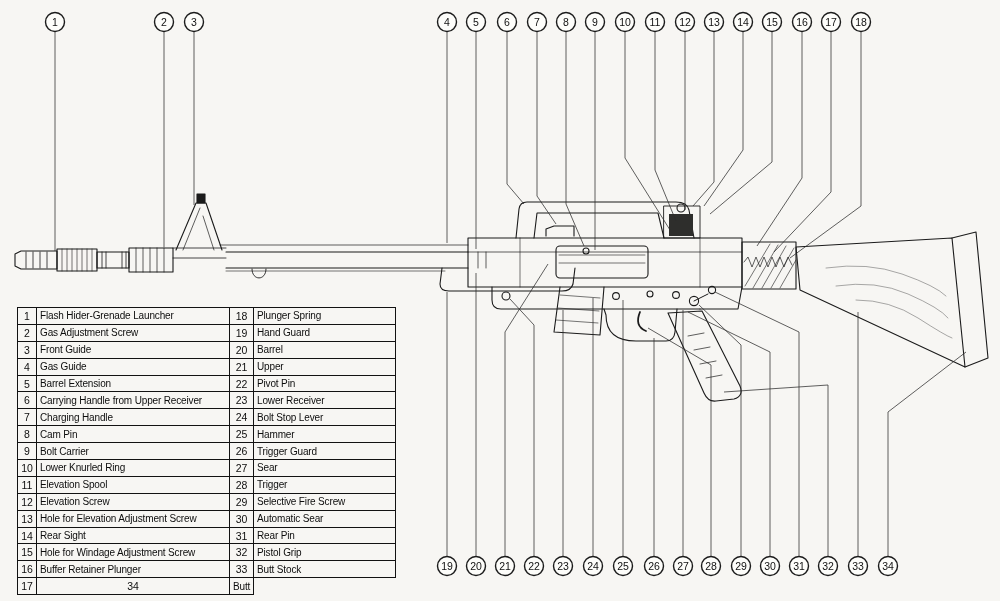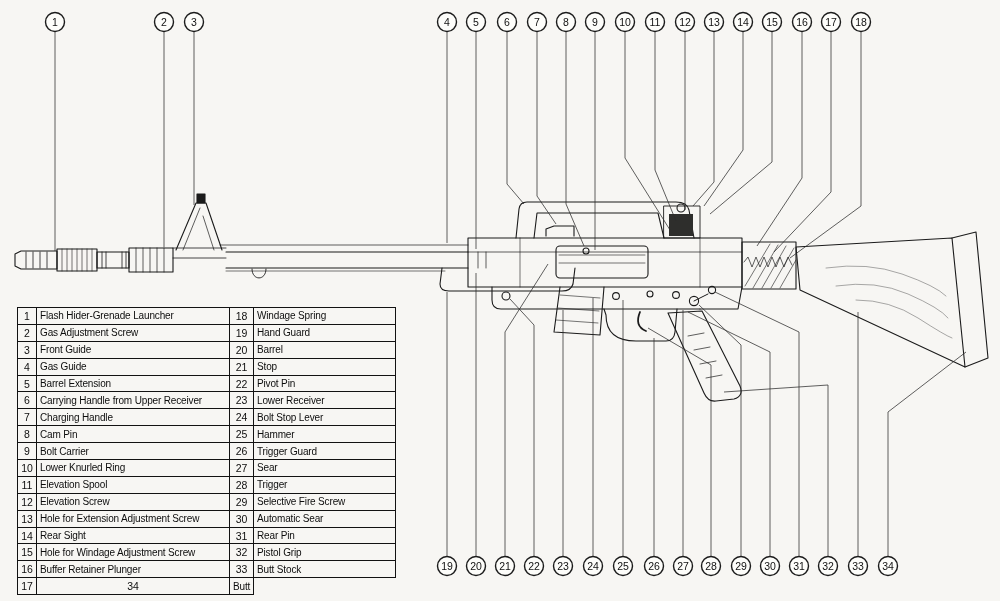--- a/index.html
+++ b/index.html
@@ -285,33 +285,33 @@
           <circle cx="888" cy="566" r="9.5"></circle>
           <text x="888" y="569.8">34</text>
         </g>
       </g>
   </svg>
 
   <div class="parts-table" id="parts-table">
       <div class="cell num">1</div>
       <div class="cell label">Flash Hider-Grenade Launcher</div>
       <div class="cell num">18</div>
-      <div class="cell label">Windage Spring</div>
+      <div class="cell label">Plunger Spring</div>
       <div class="cell num">2</div>
       <div class="cell label">Gas Adjustment Screw</div>
       <div class="cell num">19</div>
       <div class="cell label">Hand Guard</div>
       <div class="cell num">3</div>
       <div class="cell label">Front Guide</div>
       <div class="cell num">20</div>
       <div class="cell label">Barrel</div>
       <div class="cell num">4</div>
       <div class="cell label">Gas Guide</div>
       <div class="cell num">21</div>
-      <div class="cell label">Stop</div>
+      <div class="cell label">Upper</div>
       <div class="cell num">5</div>
       <div class="cell label">Barrel Extension</div>
       <div class="cell num">22</div>
       <div class="cell label">Pivot Pin</div>
       <div class="cell num">6</div>
       <div class="cell label">Carrying Handle from Upper Receiver</div>
       <div class="cell num">23</div>
       <div class="cell label">Lower Receiver</div>
       <div class="cell num">7</div>
       <div class="cell label">Charging Handle</div>
@@ -331,21 +331,21 @@
       <div class="cell label">Sear</div>
       <div class="cell num">11</div>
       <div class="cell label">Elevation Spool</div>
       <div class="cell num">28</div>
       <div class="cell label">Trigger</div>
       <div class="cell num">12</div>
       <div class="cell label">Elevation Screw</div>
       <div class="cell num">29</div>
       <div class="cell label">Selective Fire Screw</div>
       <div class="cell num">13</div>
-      <div class="cell label">Hole for Extension Adjustment Screw</div>
+      <div class="cell label">Hole for Elevation Adjustment Screw</div>
       <div class="cell num">30</div>
       <div class="cell label">Automatic Sear</div>
       <div class="cell num">14</div>
       <div class="cell label">Rear Sight</div>
       <div class="cell num">31</div>
       <div class="cell label">Rear Pin</div>
       <div class="cell num">15</div>
       <div class="cell label">Hole for Windage Adjustment Screw</div>
       <div class="cell num">32</div>
       <div class="cell label">Pistol Grip</div>

